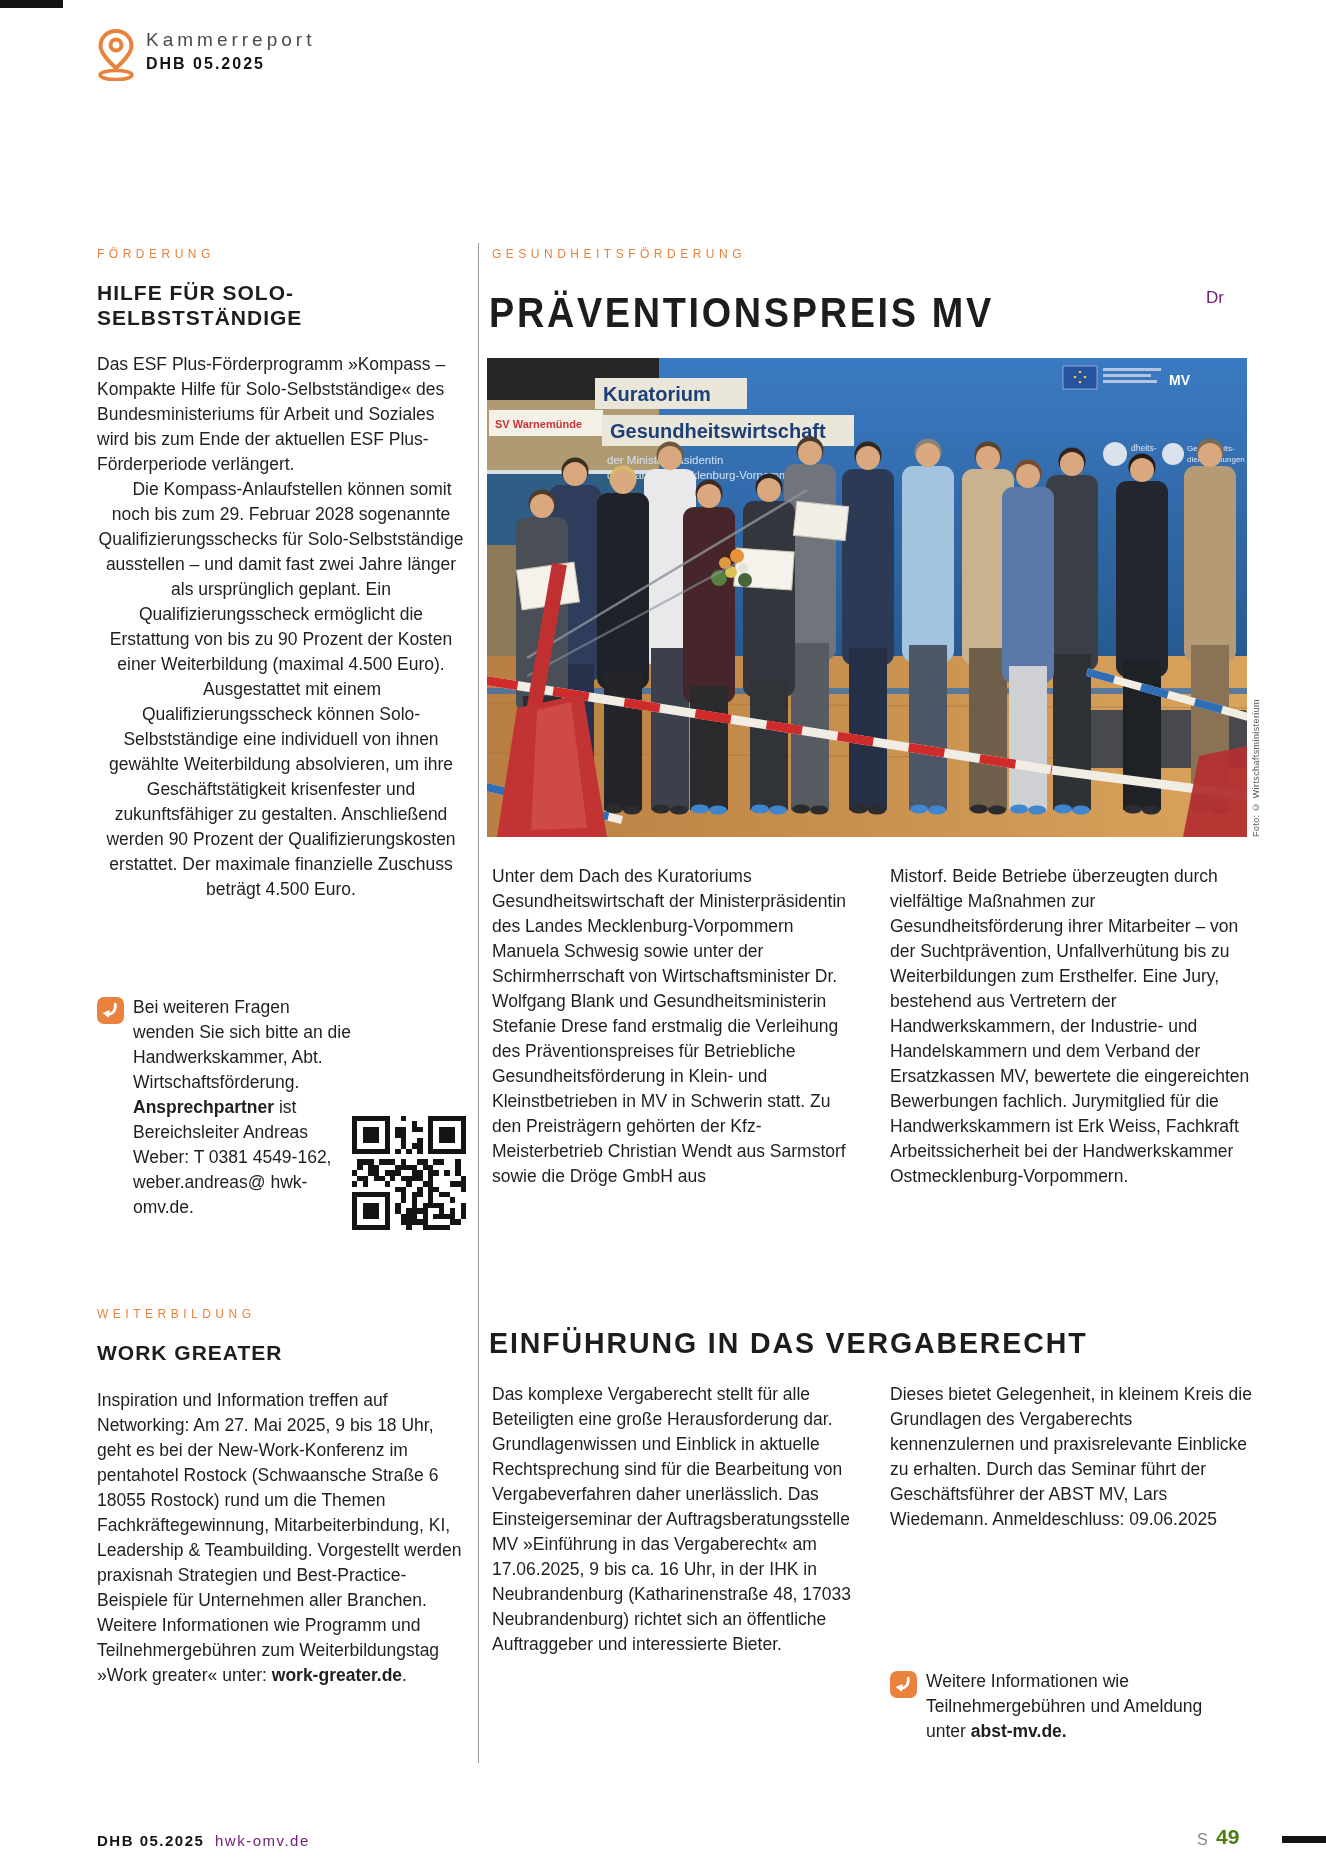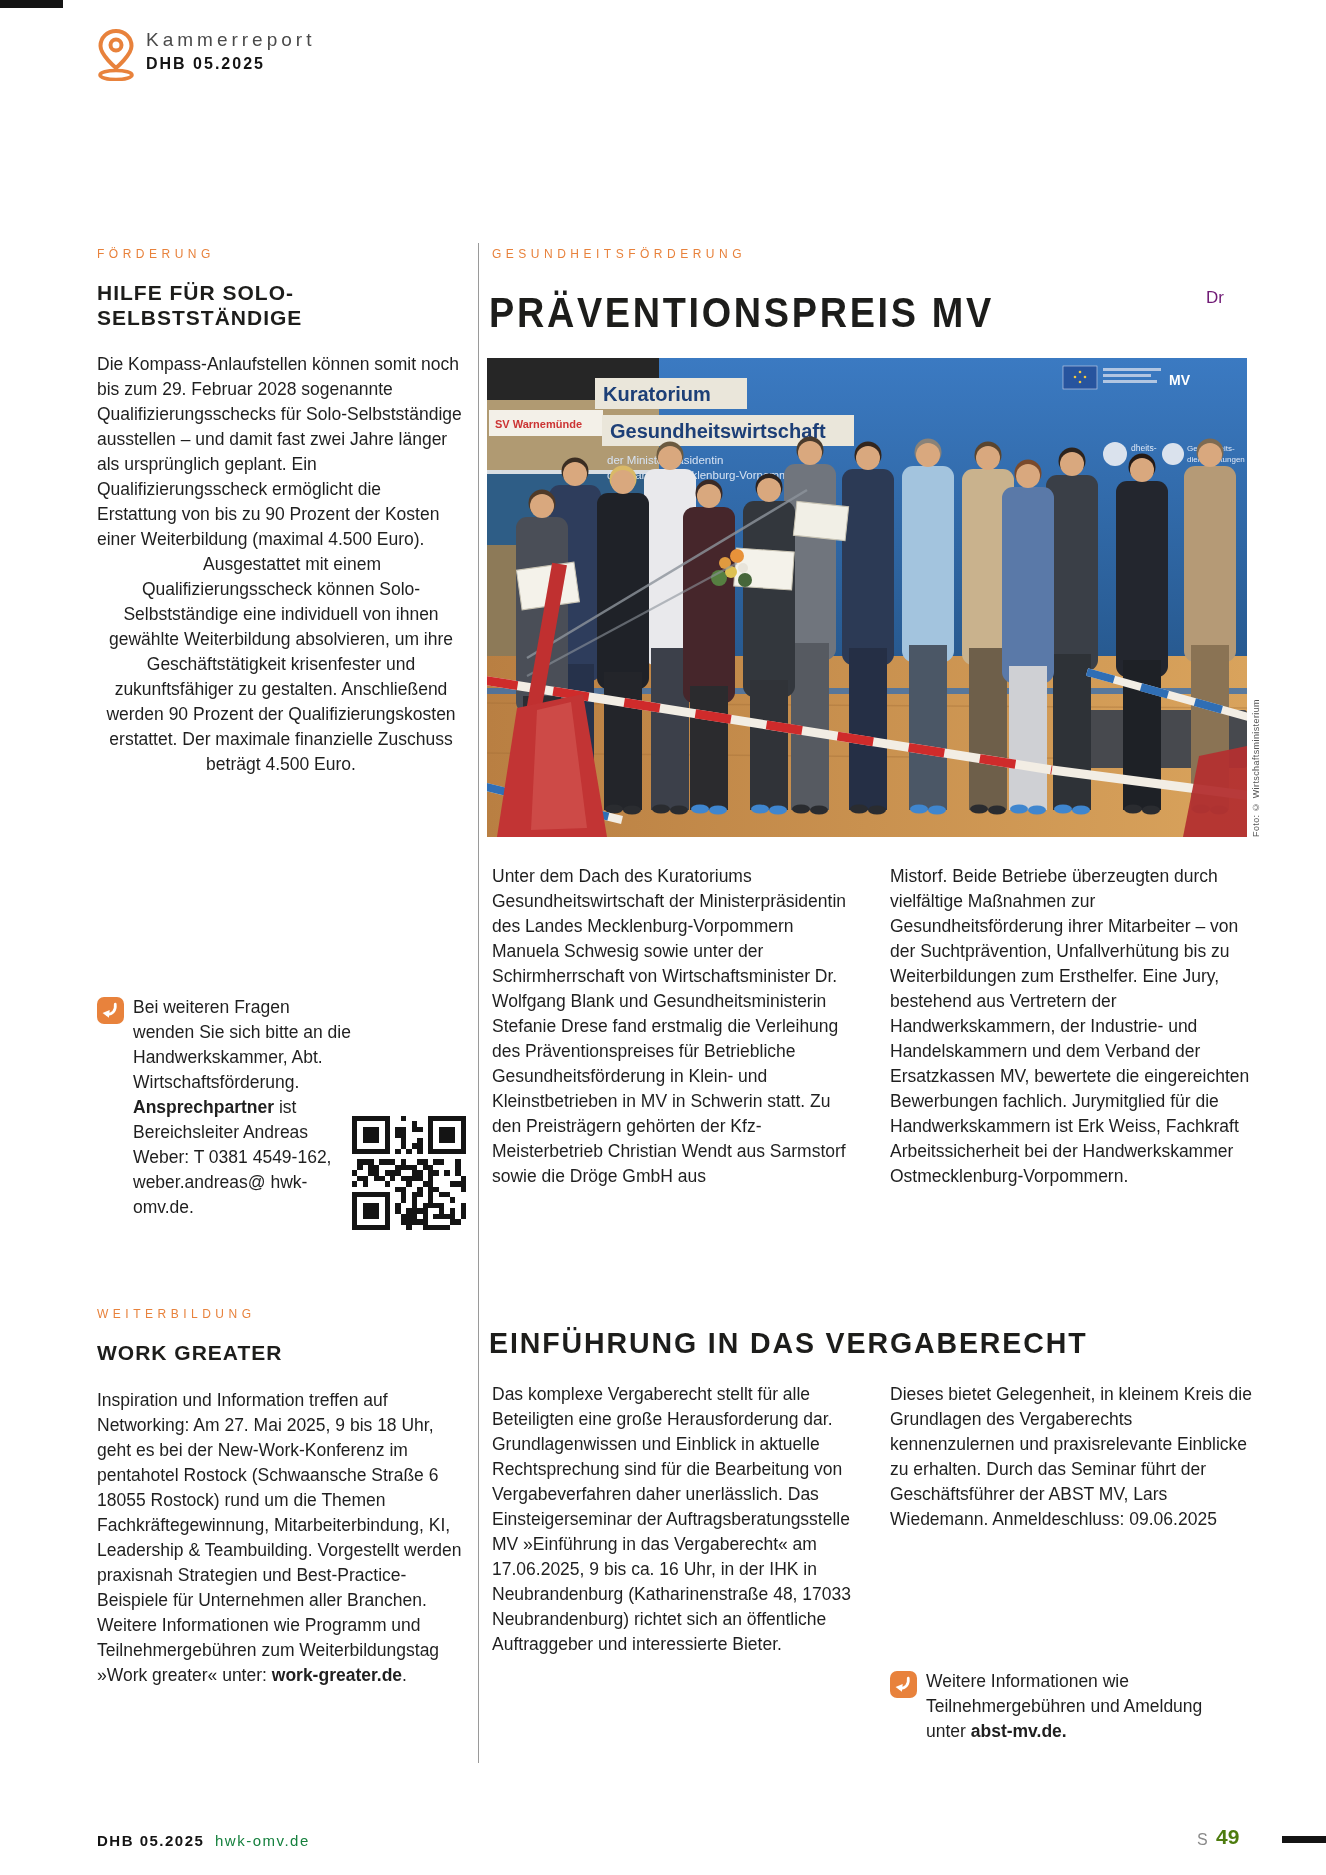--- a/index.html
+++ b/index.html
@@ -20,21 +20,21 @@
              display:flex;align-items:center;justify-content:center;margin-top:2px;}
   .itext{font-size:17.5px;line-height:25px;}
   .brand{font-size:19px;letter-spacing:4px;color:#4a4a4a;white-space:nowrap;}
   .issue{font-size:16px;font-weight:700;letter-spacing:2px;color:#141414;white-space:nowrap;}
   .rule{background:#141414;}
   .vdivider{width:1px;background:#9a9a9a;}
   .credit{font-size:9px;color:#555;writing-mode:vertical-rl;transform:rotate(180deg);
           letter-spacing:.4px;white-space:nowrap;}
   .corner-note{font-size:17px;color:#701a75;}
   .f-issue{font-size:15px;font-weight:700;letter-spacing:1.5px;color:#141414;white-space:nowrap;}
-  .f-site{font-size:15px;letter-spacing:1.5px;color:#15803d;white-space:nowrap;}
+  .f-site{font-size:15px;letter-spacing:1.5px;color:#701a75;white-space:nowrap;}
   .f-s{font-size:16px;color:#8a8a8a;}
   .f-num{font-size:21px;font-weight:700;color:#4d7c0f;}
   strong{font-weight:700;}
 </style>
 </head>
 <body>
 
 <div id="page">
 
   <div class="abs rule" style="left:0;top:39;width:63px;height:8px;"></div>
@@ -44,20 +44,21 @@
     <ellipse cx="21" cy="48" rx="16" ry="4.5" fill="none" stroke="var(--accent,#e8823c)" stroke-width="3.6"></ellipse>
   </svg>
   <div class="abs brand" style="left:146px;top:29px;">Kammerreport</div>
   <div class="abs issue" style="left:146px;top:55px;">DHB 05.2025</div>
 
   <div class="abs vdivider" style="left:478px;top:243px;height:1520px;"></div>
 
   <div class="abs kicker" style="left:97px;top:247px;">FÖRDERUNG</div>
   <div class="abs h2" style="left:97px;top:280px;width:262px;">HILFE FÜR SOLO-SELBSTSTÄNDIGE</div>
   <div class="abs body" style="left:97px;top:352px;width:368px;">
+    <p>Das ESF Plus-Förderprogramm »Kompass – Kompakte Hilfe für Solo-Selbstständige« des Bundesministeriums für Arbeit und Soziales wird bis zum Ende der aktuellen ESF Plus-Förderperiode verlängert.</p>
     <p>Die Kompass-Anlaufstellen können somit noch bis zum 29. Februar 2028 sogenannte Qualifizierungsschecks für Solo-Selbstständige ausstellen – und damit fast zwei Jahre länger als ursprünglich geplant. Ein Qualifizierungsscheck ermöglicht die Erstattung von bis zu 90 Prozent der Kosten einer Weiterbildung (maximal 4.500 Euro).</p>
     <p>Ausgestattet mit einem Qualifizierungsscheck können Solo-Selbstständige eine individuell von ihnen gewählte Weiterbildung absolvieren, um ihre Geschäftstätigkeit krisenfester und zukunftsfähiger zu gestalten. Anschließend werden 90 Prozent der Qualifizierungskosten erstattet. Der maximale finanzielle Zuschuss beträgt 4.500 Euro.</p>
   </div>
   <div class="abs infobox" style="left:97px;top:995px;width:375px;">
     <span class="info-icon">
       <svg width="19" height="19" viewBox="0 0 24 24">
         <path d="M18,4 C19,13 14,17 8,17" fill="none" stroke="#fff" stroke-width="3.4" stroke-linecap="round"></path>
         <polygon points="11,11.5 10,21 2,15" fill="#fff"></polygon>
       </svg>
     </span>

